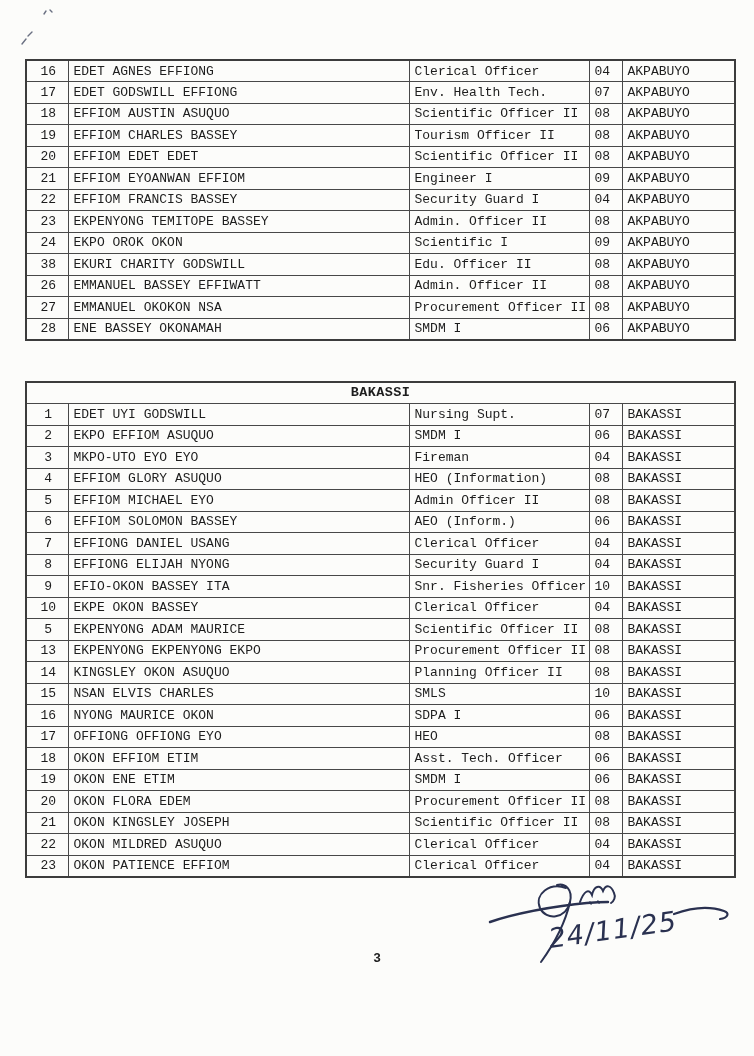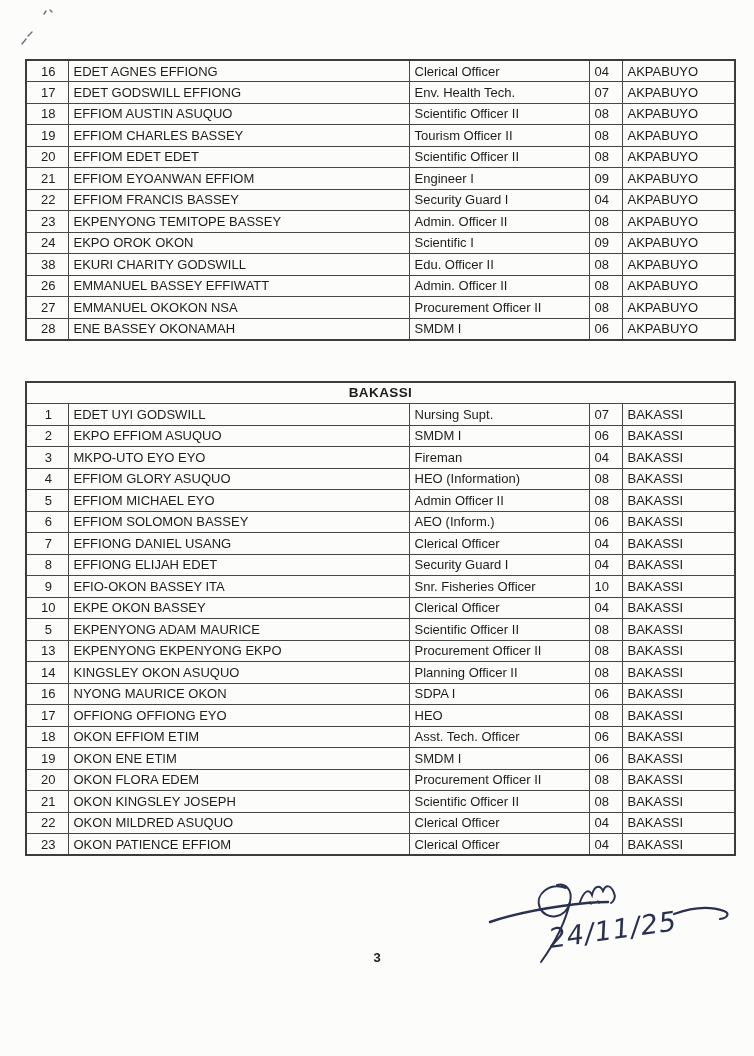--- a/index.html
+++ b/index.html
@@ -5,21 +5,21 @@
   html,body{margin:0;padding:0;}
   body{
     width:754px;height:1056px;position:relative;overflow:hidden;
     background:#fdfdfb;
     font-family:"Liberation Sans","DejaVu Sans",sans-serif;
   }
   .page{position:absolute;inset:0;background:#fcfcfa;}
   .scan-marks{position:absolute;left:14px;top:4px;}
   table.staff{
     position:absolute;left:25px;border-collapse:collapse;table-layout:fixed;
-    width:709px;border:2px solid #3c3c3c;
+    width:709px;border:2px solid #3c3c3c;font-family:Liberation Mono, monospace;
   }
   .t1{top:59px;}
   .t2{top:381px;}
   table.staff tr{height:21.5px;}
   table.staff td{
     border:1.5px solid #484848;
     font-size:13px;line-height:1;color:var(--text,#1d1d1d);
     padding:0 3px 0 5px;white-space:nowrap;overflow:hidden;
     font-weight:500;
   }
@@ -210,21 +210,21 @@
         </tr>
         <tr>
           <td class="col-sn">7</td>
           <td class="col-name">EFFIONG DANIEL USANG</td>
           <td class="col-pos">Clerical Officer</td>
           <td class="col-gl">04</td>
           <td class="col-lga">BAKASSI</td>
         </tr>
         <tr>
           <td class="col-sn">8</td>
-          <td class="col-name">EFFIONG ELIJAH EDET</td>
+          <td class="col-name">EFFIONG ELIJAH NYONG</td>
           <td class="col-pos">Security Guard I</td>
           <td class="col-gl">04</td>
           <td class="col-lga">BAKASSI</td>
         </tr>
         <tr>
           <td class="col-sn">9</td>
           <td class="col-name">EFIO-OKON BASSEY ITA</td>
           <td class="col-pos">Snr. Fisheries Officer</td>
           <td class="col-gl">10</td>
           <td class="col-lga">BAKASSI</td>
@@ -251,20 +251,27 @@
           <td class="col-lga">BAKASSI</td>
         </tr>
         <tr>
           <td class="col-sn">14</td>
           <td class="col-name">KINGSLEY OKON ASUQUO</td>
           <td class="col-pos">Planning Officer II</td>
           <td class="col-gl">08</td>
           <td class="col-lga">BAKASSI</td>
         </tr>
         <tr>
+          <td class="col-sn">15</td>
+          <td class="col-name">NSAN ELVIS CHARLES</td>
+          <td class="col-pos">SMLS</td>
+          <td class="col-gl">10</td>
+          <td class="col-lga">BAKASSI</td>
+        </tr>
+        <tr>
           <td class="col-sn">16</td>
           <td class="col-name">NYONG MAURICE OKON</td>
           <td class="col-pos">SDPA I</td>
           <td class="col-gl">06</td>
           <td class="col-lga">BAKASSI</td>
         </tr>
         <tr>
           <td class="col-sn">17</td>
           <td class="col-name">OFFIONG OFFIONG EYO</td>
           <td class="col-pos">HEO</td>

